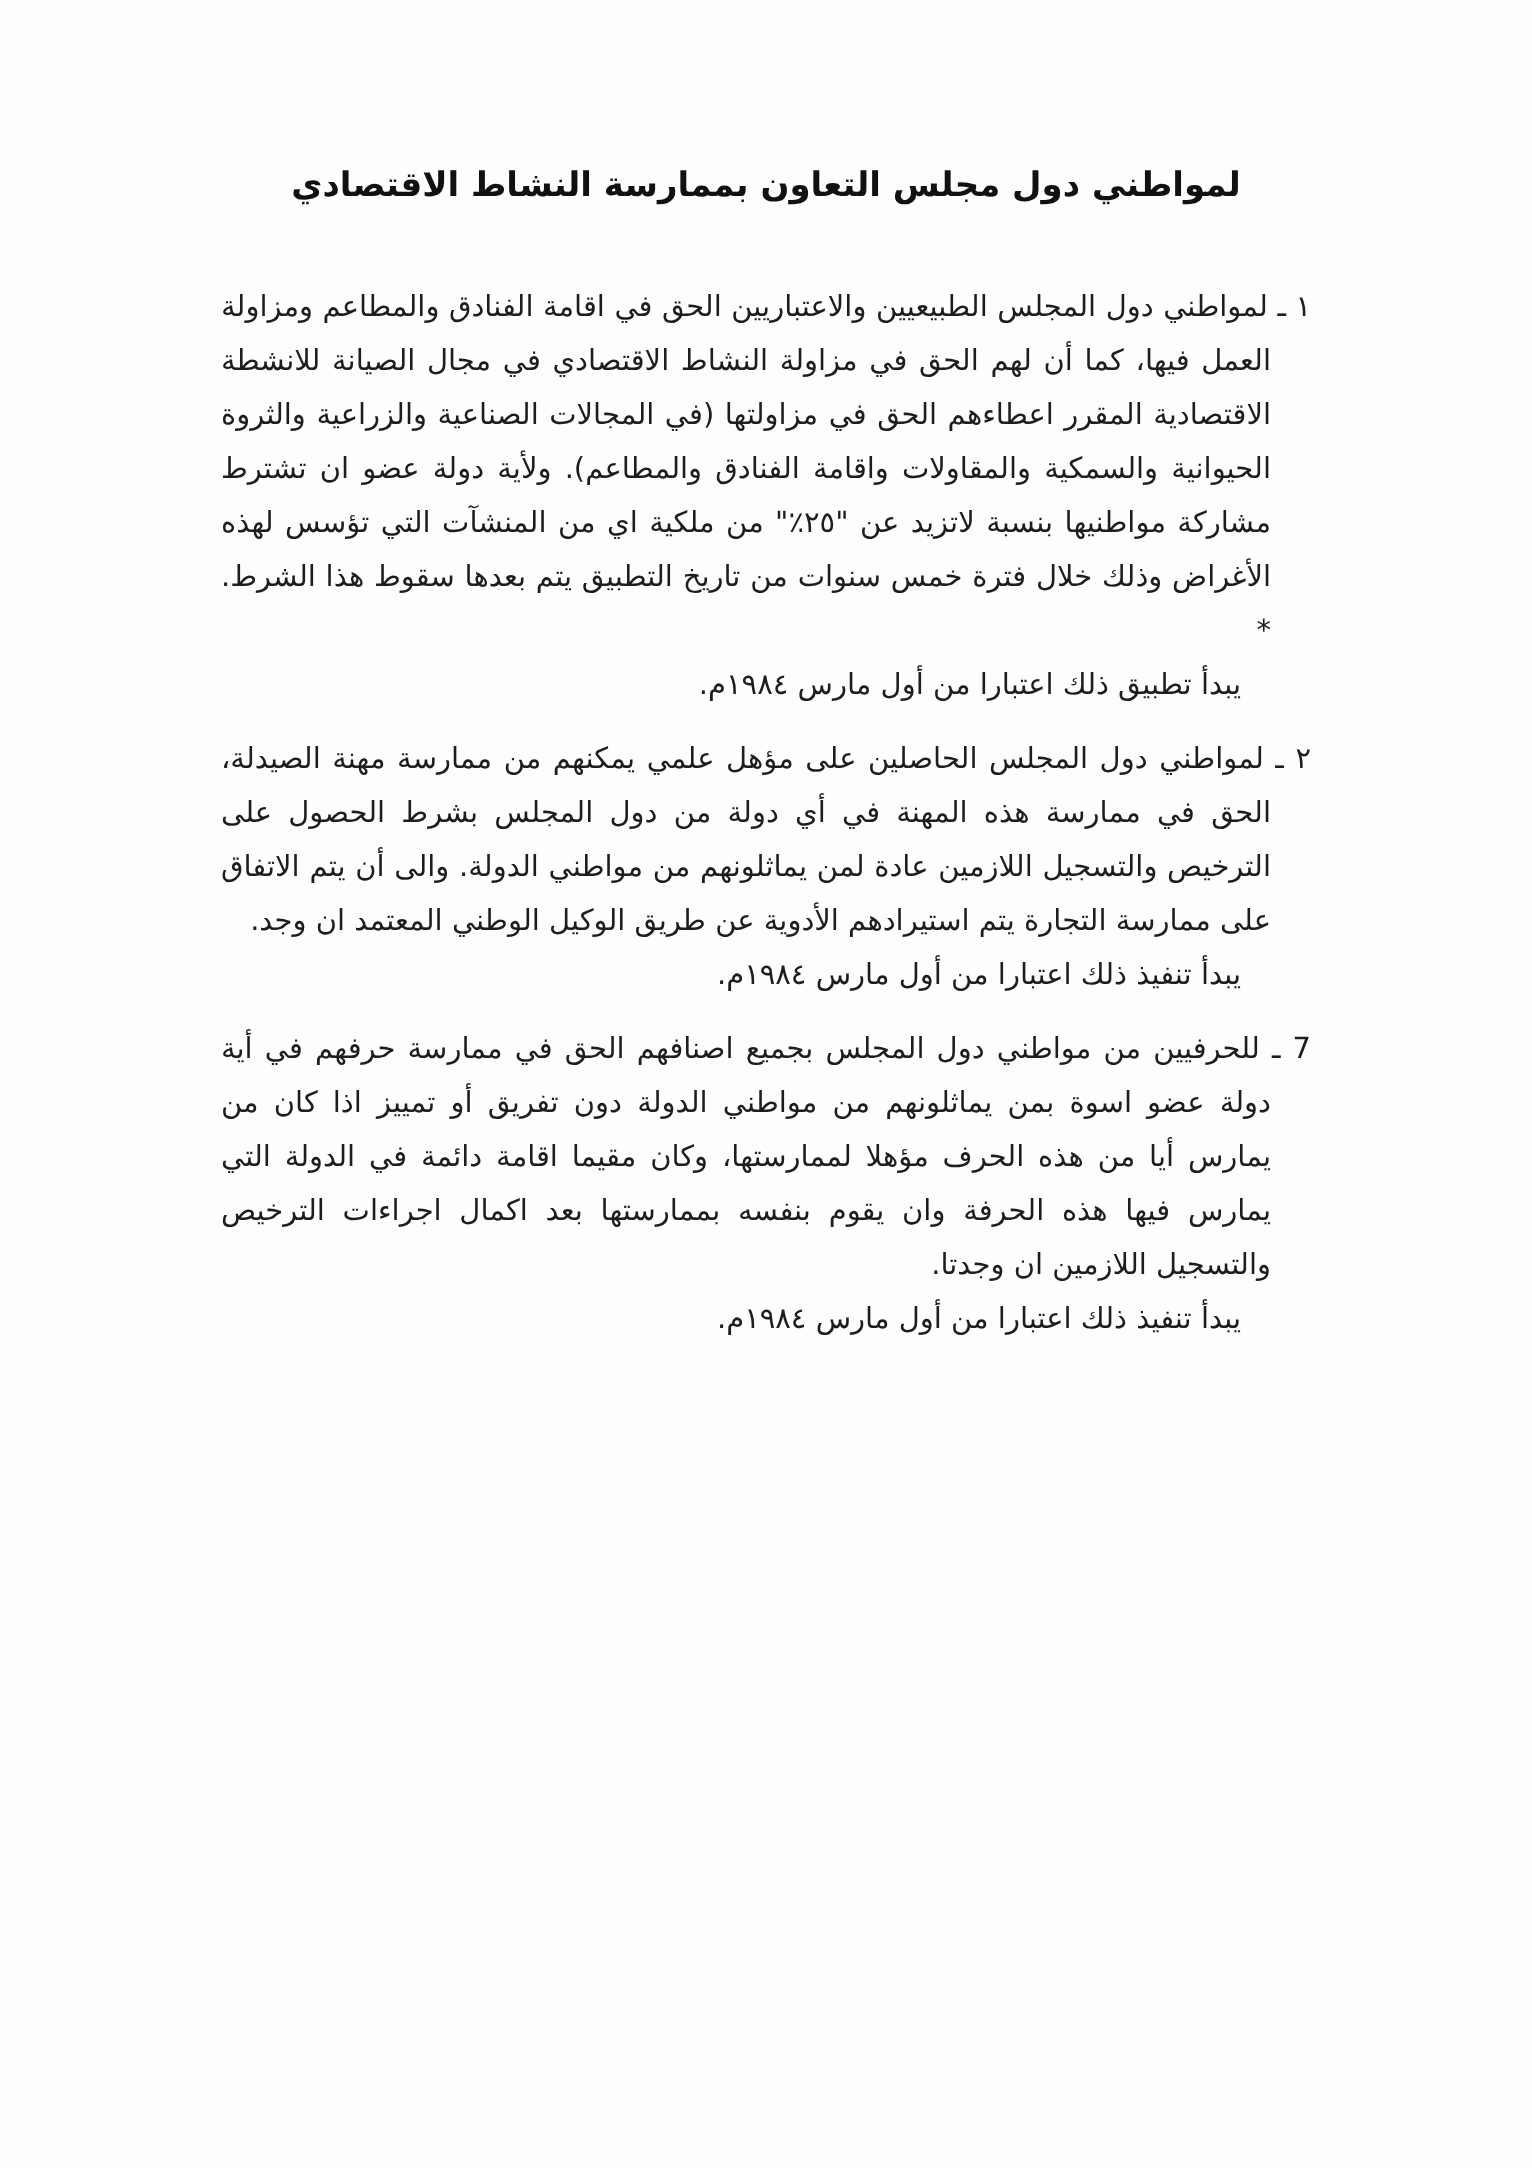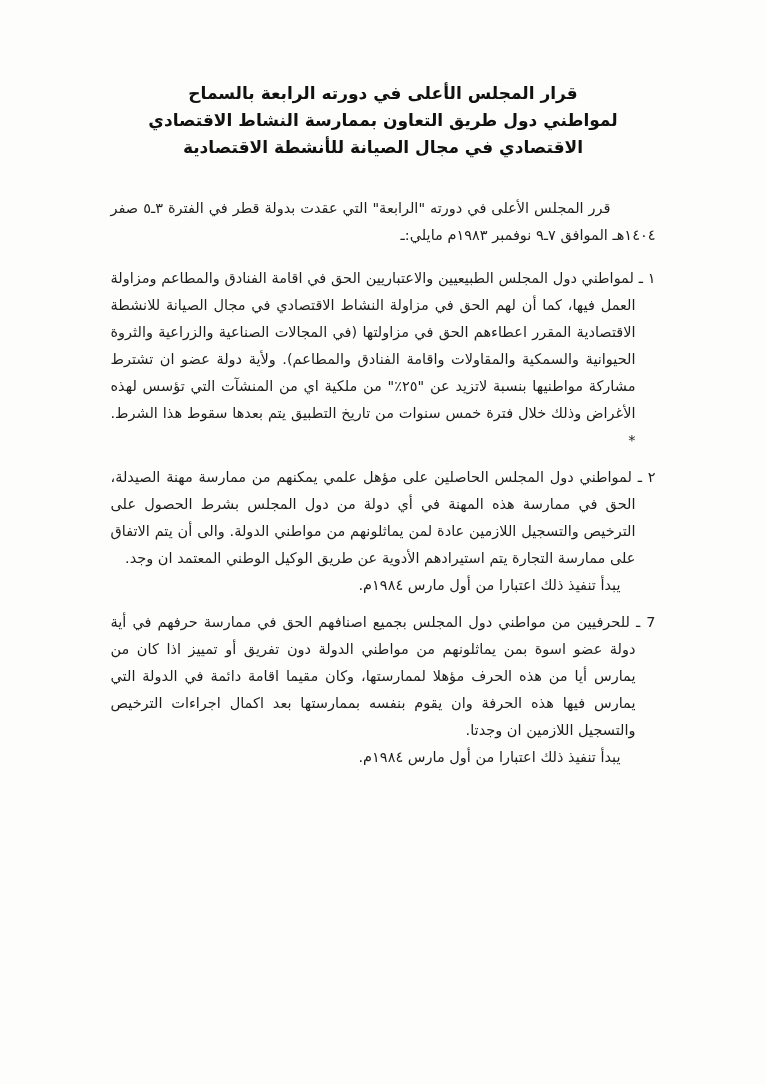--- a/index.html
+++ b/index.html
@@ -56,31 +56,29 @@
     margin-right: 35px;    
   }
 </style>
 </head>
 <body>
 
 <div class="page">
   <div class="content">
 
     <header class="title-block">
-      <div class="title-line">قرار المجلس الأعلى في دورته الرابعة بالسماح</div>
-      <div class="title-line">لمواطني دول طريق التعاون بممارسة النشاط الاقتصادي</div>
-      <div class="title-line">الاقتصادي في مجال الصيانة للأنشطة الاقتصادية</div>
+      <div class="title-line">لمواطني دول مجلس التعاون بممارسة النشاط الاقتصادي</div>
     </header>
 
     <main class="body-text">
 
-      <p class="intro">قرر المجلس الأعلى في دورته "الرابعة" التي عقدت بدولة قطر في الفترة ٣ـ٥ صفر ١٤٠٤هـ الموافق ٧ـ٩ نوفمبر ١٩٨٣م مايلي:ـ</p>
 
       <section class="item">
         <p class="item-text"><span>١ ـ</span> <span>لمواطني دول المجلس الطبيعيين والاعتباريين الحق في اقامة الفنادق والمطاعم ومزاولة العمل فيها، كما أن لهم الحق في مزاولة النشاط الاقتصادي في مجال الصيانة للانشطة الاقتصادية المقرر اعطاءهم الحق في مزاولتها (في المجالات الصناعية والزراعية والثروة الحيوانية والسمكية والمقاولات واقامة الفنادق والمطاعم). ولأية دولة عضو ان تشترط مشاركة مواطنيها بنسبة لاتزيد عن "٢٥٪" من ملكية اي من المنشآت التي تؤسس لهذه الأغراض وذلك خلال فترة خمس سنوات من تاريخ التطبيق يتم بعدها سقوط هذا الشرط. *</span></p>
+        <p class="effective">يبدأ تطبيق ذلك اعتبارا من أول مارس ١٩٨٤م.</p>
       </section>
 
       <section class="item">
         <p class="item-text"><span>٢ ـ</span> <span>لمواطني دول المجلس الحاصلين على مؤهل علمي يمكنهم من ممارسة مهنة الصيدلة، الحق في ممارسة هذه المهنة في أي دولة من دول المجلس بشرط الحصول على الترخيص والتسجيل اللازمين عادة لمن يماثلونهم من مواطني الدولة. والى أن يتم الاتفاق على ممارسة التجارة يتم استيرادهم الأدوية عن طريق الوكيل الوطني المعتمد ان وجد.</span></p>
         <p class="effective">يبدأ تنفيذ ذلك اعتبارا من أول مارس ١٩٨٤م.</p>
       </section>
 
       <section class="item">
         <p class="item-text"><span>7 ـ</span> <span>للحرفيين من مواطني دول المجلس بجميع اصنافهم الحق في ممارسة حرفهم في أية دولة عضو اسوة بمن يماثلونهم من مواطني الدولة دون تفريق أو تمييز اذا كان من يمارس أيا من هذه الحرف مؤهلا لممارستها، وكان مقيما اقامة دائمة في الدولة التي يمارس فيها هذه الحرفة وان يقوم بنفسه بممارستها بعد اكمال اجراءات الترخيص والتسجيل اللازمين ان وجدتا.</span></p>
         <p class="effective">يبدأ تنفيذ ذلك اعتبارا من أول مارس ١٩٨٤م.</p>

